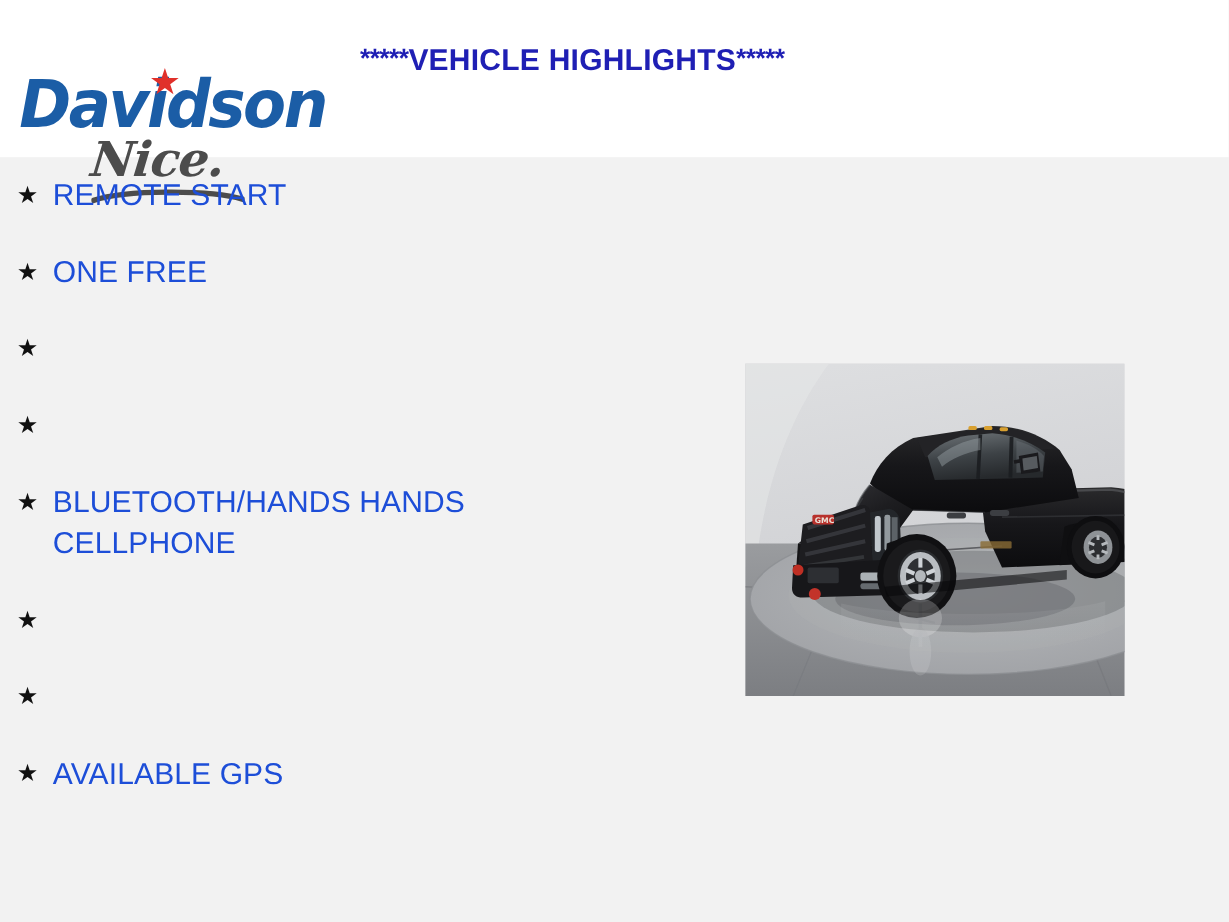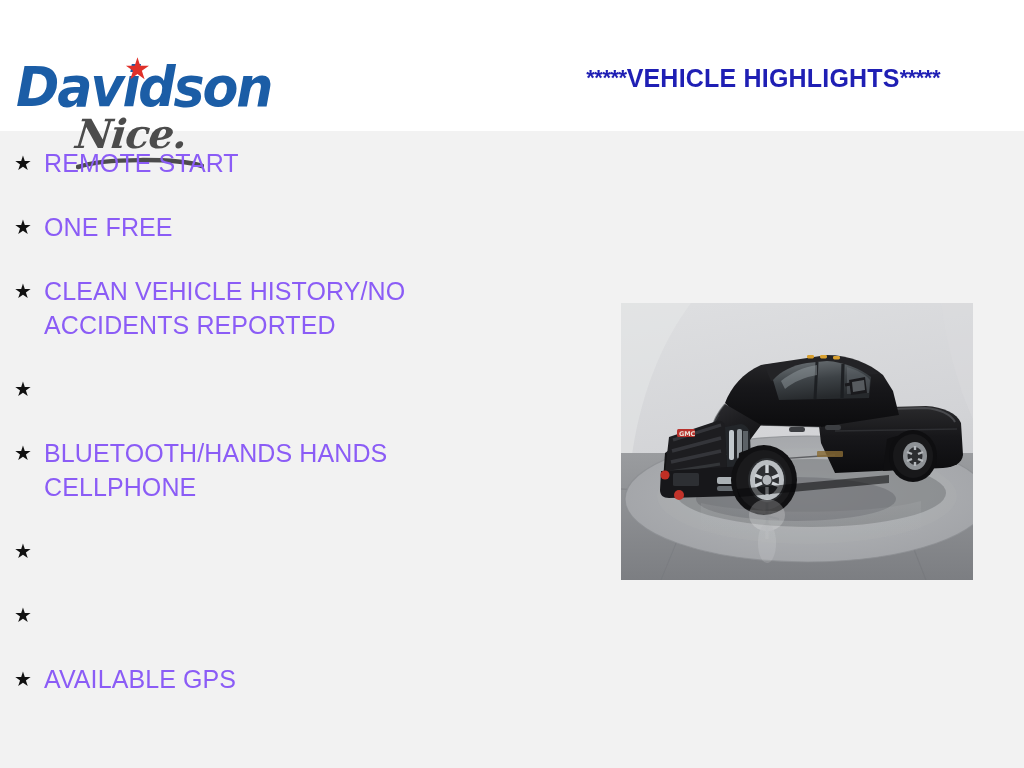--- a/index.html
+++ b/index.html
@@ -87,23 +87,23 @@
     width: 128px;
     height: 14px;
     overflow: hidden;
   }
   .logo-swoosh svg { display: block; }
 
   
   .title {
     position: absolute;
     left: 300px;
-    top: 64px;
+    top: 36px;
     width: 640px;
-    text-align: right;
+    text-align: left;
     font-family: "Liberation Sans", sans-serif;
     font-size: 25px;
     font-weight: 700;
     color: #1f1fb4;
     letter-spacing: 0.2px;
     white-space: nowrap;
   }
   .title .ast {
     font-size: 22px;
     letter-spacing: -0.5px;
@@ -130,32 +130,32 @@
     font-size: 20px;
     line-height: 34px;
     color: #111111;
     text-align: left;
   }
   .hl-text {
     flex: 1 1 auto;
     font-family: "Liberation Sans", sans-serif;
     font-size: 25px;
     font-weight: 400;
-    color: #8b5cf6;
+    color: #1d4ed8;
     line-height: 34px;
     letter-spacing: 0.1px;
     max-width: 470px;
   }
 
   
   .photo {
     position: absolute;
     left: 621px;
     top: 303px;
-    width: 352px;
+    width: 316px;
     height: 277px;
     overflow: hidden;
     background: #d7d8da;
   }
   .photo svg { display: block; }
 </style>
 </head>
 <body>
 
 <div id="page">
@@ -184,21 +184,20 @@
       <span class="hl-text">REMOTE START</span>
     </div>
 
     <div class="hl-item">
       <span class="hl-star">★</span>
       <span class="hl-text">ONE FREE</span>
     </div>
 
     <div class="hl-item">
       <span class="hl-star">★</span>
-      <span class="hl-text">CLEAN VEHICLE HISTORY/NO ACCIDENTS REPORTED</span>
     </div>
 
     <div class="hl-item">
       <span class="hl-star">★</span>
     </div>
 
     <div class="hl-item">
       <span class="hl-star">★</span>
       <span class="hl-text">BLUETOOTH/HANDS HANDS CELLPHONE</span>
     </div>

